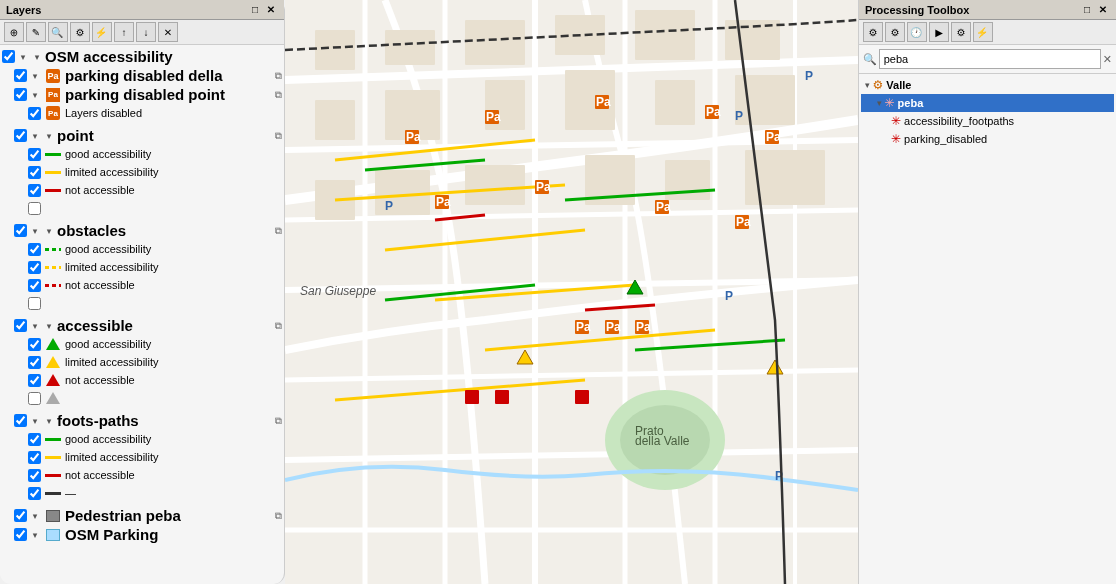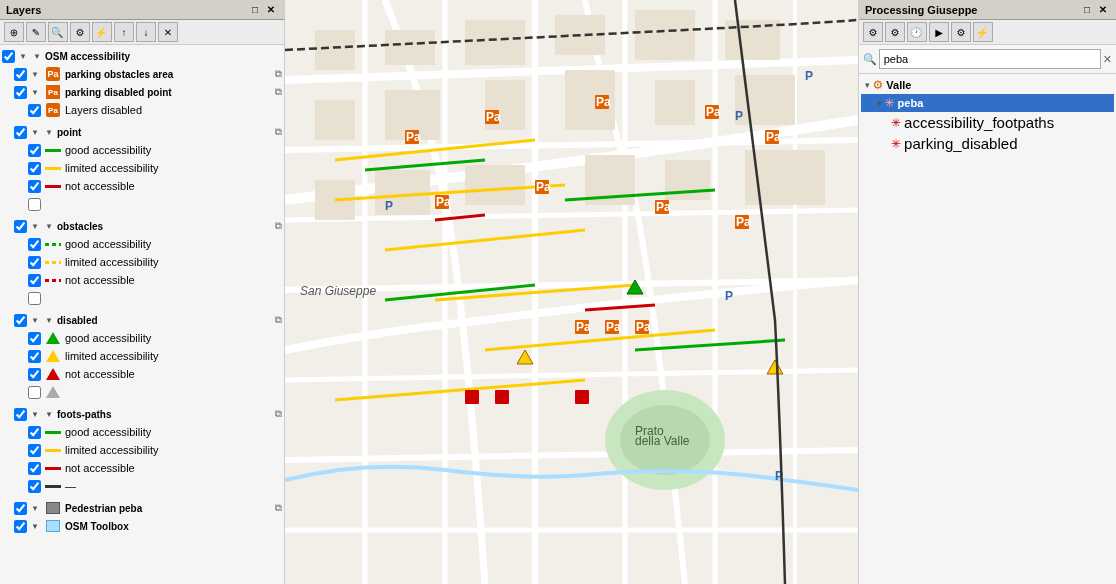--- a/index.html
+++ b/index.html
@@ -7,20 +7,21 @@
 
     
     .layers-panel {
       width: 285px;
       min-width: 285px;
       height: 584px;
       background: #f5f5f5;
       border-right: 1px solid #ccc;
       display: flex;
       flex-direction: column;
+      border-radius: 11px;
     }
     .panel-header {
       background: #d4d0c8;
       padding: 3px 6px;
       font-weight: bold;
       display: flex;
       align-items: center;
       justify-content: space-between;
       border-bottom: 1px solid #999;
       height: 20px;
@@ -56,21 +57,21 @@
       padding: 1px 2px;
       gap: 2px;
       min-height: 18px;
     }
     .indent-1 { padding-left: 14px; }
     .indent-2 { padding-left: 28px; }
     .cb { width: 13px; height: 13px; cursor: pointer; }
     .expand-icon { width: 12px; height: 12px; font-size: 9px; cursor: pointer; display: flex; align-items: center; justify-content: center; color: #555; }
     .layer-symbol { width: 16px; height: 12px; display: inline-flex; align-items: center; justify-content: center; margin: 0 2px; flex-shrink: 0; }
     .layer-label { font-size: 11px; color: #000; }
-    .layer-label-bold { font-size: 10px; font-weight: bold; color: #000; }
+    .layer-label-bold { font-size: 15px; font-weight: bold; color: #000; }
     .copy-icon { margin-left: auto; font-size: 10px; color: #666; cursor: pointer; }
 
     
     .sym-solid-green { width: 16px; height: 3px; background: #00aa00; }
     .sym-solid-yellow { width: 16px; height: 3px; background: #ffcc00; }
     .sym-solid-red { width: 16px; height: 3px; background: #cc0000; }
     .sym-dashed-green { width: 16px; height: 3px; background: repeating-linear-gradient(90deg, #00aa00 0px, #00aa00 4px, transparent 4px, transparent 7px); }
     .sym-dashed-yellow { width: 16px; height: 3px; background: repeating-linear-gradient(90deg, #ffcc00 0px, #ffcc00 4px, transparent 4px, transparent 7px); }
     .sym-dashed-red { width: 16px; height: 3px; background: repeating-linear-gradient(90deg, #cc0000 0px, #cc0000 4px, transparent 4px, transparent 7px); }
     .sym-rect-gray { width: 14px; height: 12px; background: #888888; border: 1px solid #555; }
@@ -120,21 +121,21 @@
       padding: 2px 4px;
       font-size: 11px;
       height: 20px;
       background: white;
     }
     .proc-search-icon { font-size: 11px; color: #666; }
     .proc-clear-btn { font-size: 11px; color: #666; cursor: pointer; border: none; background: none; }
     .proc-tree { flex: 1; overflow-y: auto; padding: 2px; }
     .proc-tree-item { display: flex; align-items: center; gap: 3px; padding: 2px 4px; cursor: pointer; }
     .proc-tree-item.selected { background: #3070c8; color: white; }
-    .proc-label { font-size: 15px; }
+    .proc-label { font-size: 11px; }
     .proc-label-bold { font-size: 11px; font-weight: bold; }
     .proc-indent-1 { padding-left: 16px; }
     .proc-indent-2 { padding-left: 30px; }
     .expand-arrow { font-size: 9px; color: #555; }
 
     
     .map-bg {
       position: absolute;
       top: 0; left: 0;
       width: 100%; height: 100%;
@@ -172,21 +173,21 @@
       <span class="expand-icon">▾</span>
       <span class="layer-label-bold">OSM accessibility</span>
     </div>
 
     <div class="layer-row indent-1">
       <input type="checkbox" class="cb" checked="" style="">
       <span class="expand-icon">▾</span>
       <span class="layer-symbol">
         <span class="sym-parking">Pa</span>
       </span>
-      <span class="layer-label-bold">parking obstacles area</span>
+      <span class="layer-label-bold">parking disabled della</span>
       <span class="copy-icon">⧉</span>
     </div>
 
     <div class="layer-row indent-1">
       <input type="checkbox" class="cb" checked="" style="">
       <span class="expand-icon">▾</span>
       <span class="layer-symbol">
         <span style="background:#e06000;color:white;font-size:8px;font-weight:bold;width:14px;height:14px;display:flex;align-items:center;justify-content:center;">Pa</span>
       </span>
       <span class="layer-label-bold">parking disabled point</span>
@@ -271,21 +272,21 @@
       <input type="checkbox" class="cb" style="">
       <span class="layer-symbol"></span>
     </div>
 
     <div class="sep"></div>
 
     <div class="layer-row indent-1">
       <input type="checkbox" class="cb" checked="" style="">
       <span class="expand-icon">▾</span>
       <span class="expand-icon">▾</span>
-      <span class="layer-label-bold">disabled</span>
+      <span class="layer-label-bold">accessible</span>
       <span class="copy-icon">⧉</span>
     </div>
     <div class="layer-row indent-2">
       <input type="checkbox" class="cb" checked="" style="">
       <span class="layer-symbol">
           <span class="sym-triangle-green"></span>
         </span>
       <span class="layer-label">good accessibility</span>
     </div>
     <div class="layer-row indent-2">
@@ -358,21 +359,21 @@
       <span class="layer-label-bold">Pedestrian peba</span>
       <span class="copy-icon">⧉</span>
     </div>
 
     <div class="layer-row indent-1">
       <input type="checkbox" class="cb" checked="" style="">
       <span class="expand-icon">▾</span>
       <span class="layer-symbol">
         <span style="width:14px;height:12px;background:#aaddff;border:1px solid #55aacc;display:block;"></span>
       </span>
-      <span class="layer-label-bold">OSM Toolbox</span>
+      <span class="layer-label-bold">OSM Parking</span>
     </div>
 
   </div>
 </div>
 
 <div class="map-area">
   <svg class="map-bg" xmlns="http://www.w3.org/2000/svg" viewBox="0 0 573 584">
 
     <rect width="573" height="584" fill="#f2efe9"></rect>
 
@@ -480,21 +481,21 @@
     <polygon points="490,360 498,374 482,374" fill="#ffcc00" stroke="#996600" stroke-width="1"></polygon>
     <polygon points="350,280 358,294 342,294" fill="#00aa00" stroke="#006600" stroke-width="1"></polygon>
 
     <path d="M0,50 Q100,45 200,40 Q300,35 400,30 Q500,25 573,20" stroke="#333" stroke-width="2.5" fill="none" stroke-dasharray="8,4"></path>
     <path d="M450,0 Q460,80 470,160 Q480,240 490,320 Q495,420 500,584" stroke="#333" stroke-width="2.5" fill="none"></path>
   </svg>
 </div>
 
 <div class="processing-panel">
   <div class="panel-header">
-    <span class="panel-header-title">Processing Giuseppe</span>
+    <span class="panel-header-title">Processing Toolbox</span>
     <div class="panel-header-icons">
       <span class="panel-header-icon">□</span>
       <span class="panel-header-icon">✕</span>
     </div>
   </div>
   <div class="proc-toolbar">
     <button class="toolbar-btn">⚙</button>
     <button class="toolbar-btn">⚙</button>
     <button class="toolbar-btn">🕐</button>
     <button class="toolbar-btn">▶</button>

